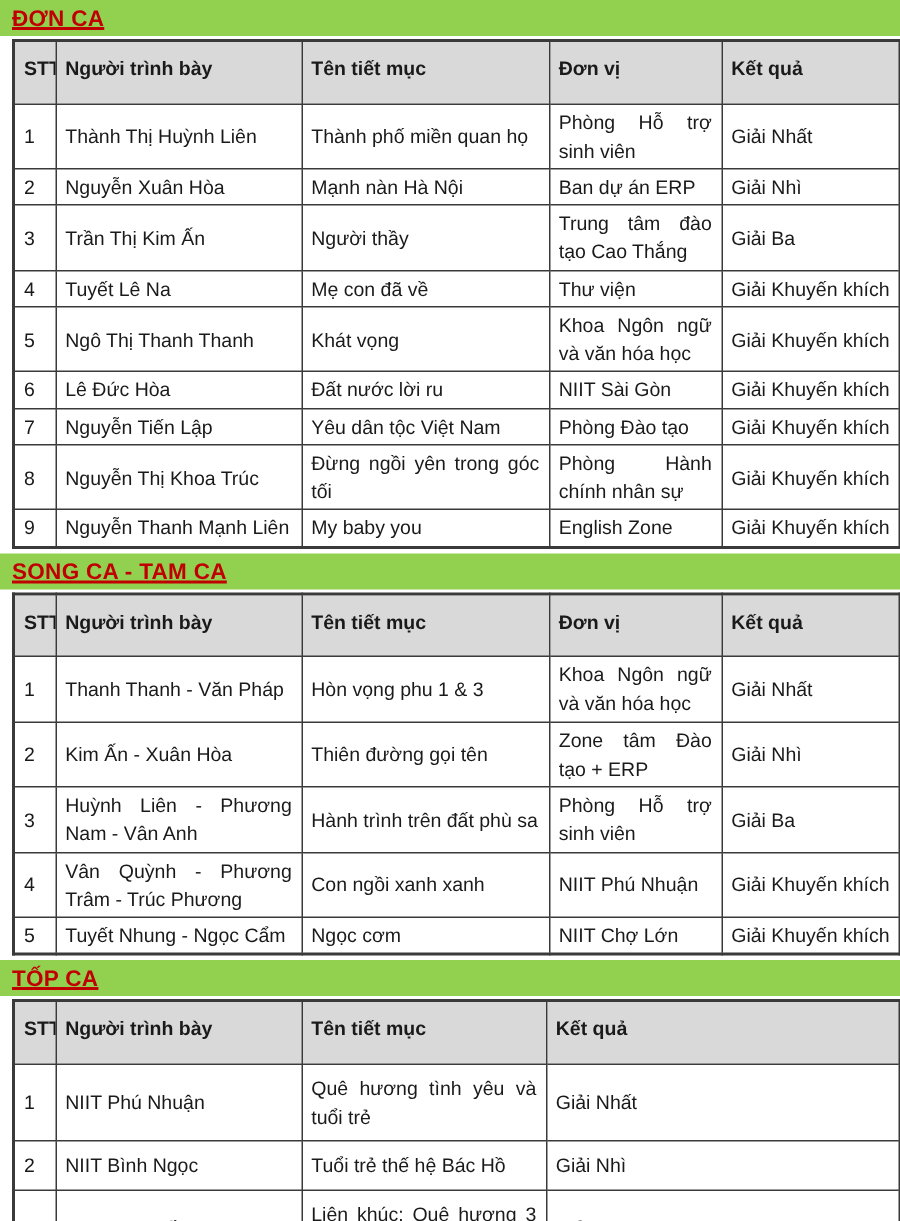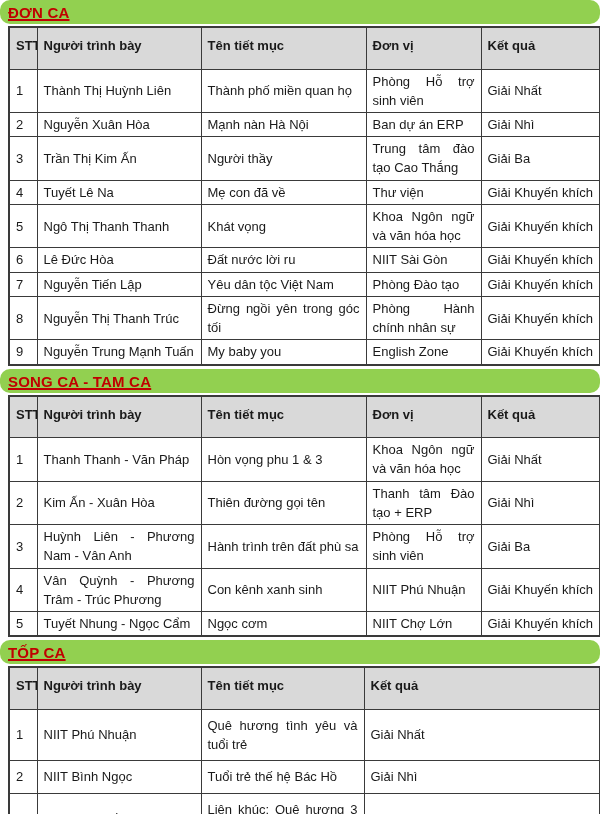--- a/index.html
+++ b/index.html
@@ -14,21 +14,20 @@
     font-family: "Liberation Sans", sans-serif;
     font-size: 13px;
     color: #1a1a1a;
   }
   .section-strip {
     width: 600px;
     background: #92D050;
     padding: 4px 0 3px 0;
     margin-bottom: 2px;
     box-sizing: border-box;
-    border-radius: 10px;
   }
   .section-heading {
     display: inline-block;
     margin-left: 8px;
     color: #C00000;
     font-weight: 700;
     font-size: 15px;
     text-decoration: underline;
     text-decoration-color: #C00000;
     text-decoration-thickness: 2px;
@@ -143,28 +142,28 @@
       </tr>
       <tr>
         <td>7</td>
         <td>Nguyễn Tiến Lập</td>
         <td>Yêu dân tộc Việt Nam</td>
         <td>Phòng Đào tạo</td>
         <td>Giải Khuyến khích</td>
       </tr>
       <tr>
         <td>8</td>
-        <td>Nguyễn Thị Thanh Trúc</td>
+        <td>Nguyễn Thị Khoa Trúc</td>
         <td>Đừng ngồi yên trong góc tối</td>
         <td>Phòng Hành chính nhân sự</td>
         <td>Giải Khuyến khích</td>
       </tr>
       <tr>
         <td>9</td>
-        <td>Nguyễn Trung Mạnh Tuấn</td>
+        <td>Nguyễn Thanh Mạnh Liên</td>
         <td>My baby you</td>
         <td>English Zone</td>
         <td>Giải Khuyến khích</td>
       </tr>
     </tbody>
 </table>
 
 <div class="section-strip">
   <span class="section-heading">SONG CA - TAM CA</span>
 </div>
@@ -191,34 +190,34 @@
         <td>1</td>
         <td>Thanh Thanh - Văn Pháp</td>
         <td>Hòn vọng phu 1 &amp; 3</td>
         <td>Khoa Ngôn ngữ và văn hóa học</td>
         <td>Giải Nhất</td>
       </tr>
       <tr>
         <td>2</td>
         <td>Kim Ấn - Xuân Hòa</td>
         <td>Thiên đường gọi tên</td>
-        <td>Thanh tâm Đào tạo + ERP</td>
+        <td>Zone tâm Đào tạo + ERP</td>
         <td>Giải Nhì</td>
       </tr>
       <tr>
         <td>3</td>
         <td>Huỳnh Liên - Phương Nam - Vân Anh</td>
         <td>Hành trình trên đất phù sa</td>
         <td>Phòng Hỗ trợ sinh viên</td>
         <td>Giải Ba</td>
       </tr>
       <tr>
         <td>4</td>
         <td>Vân Quỳnh - Phương Trâm - Trúc Phương</td>
-        <td>Con kênh xanh sinh</td>
+        <td>Con ngồi xanh xanh</td>
         <td>NIIT Phú Nhuận</td>
         <td>Giải Khuyến khích</td>
       </tr>
       <tr>
         <td>5</td>
         <td>Tuyết Nhung - Ngọc Cẩm</td>
         <td>Ngọc cơm</td>
         <td>NIIT Chợ Lớn</td>
         <td>Giải Khuyến khích</td>
       </tr>

